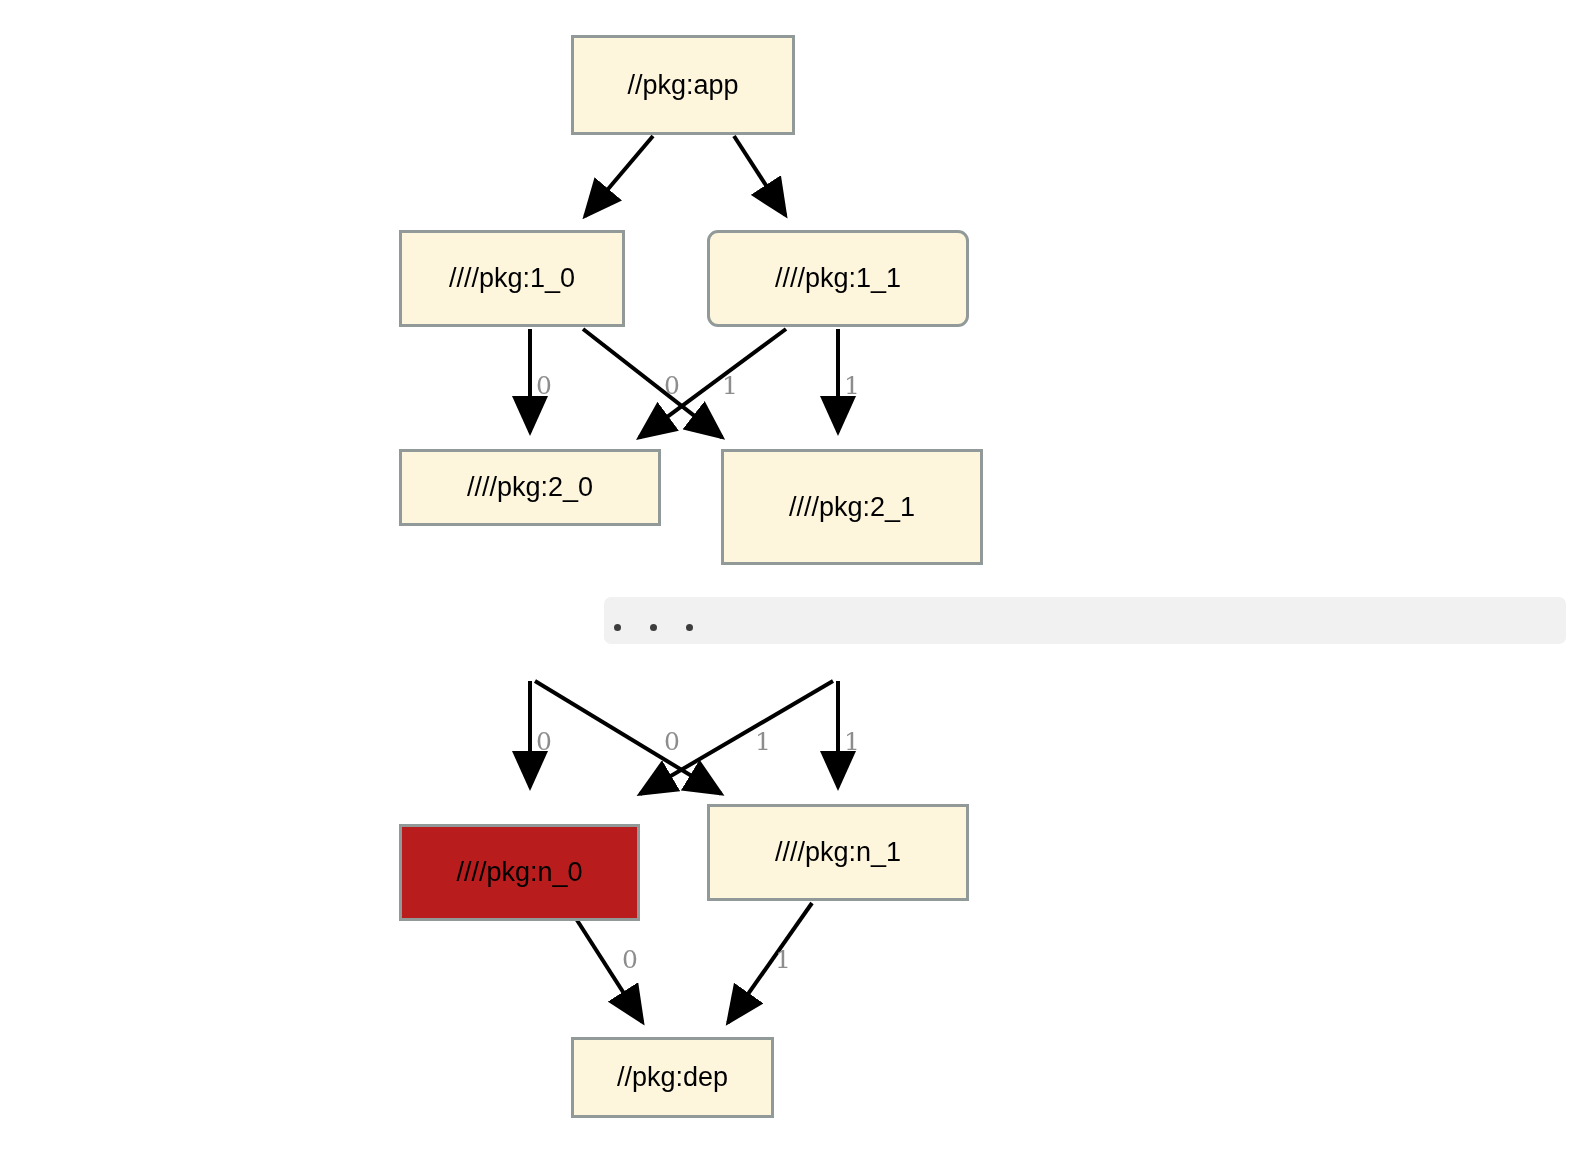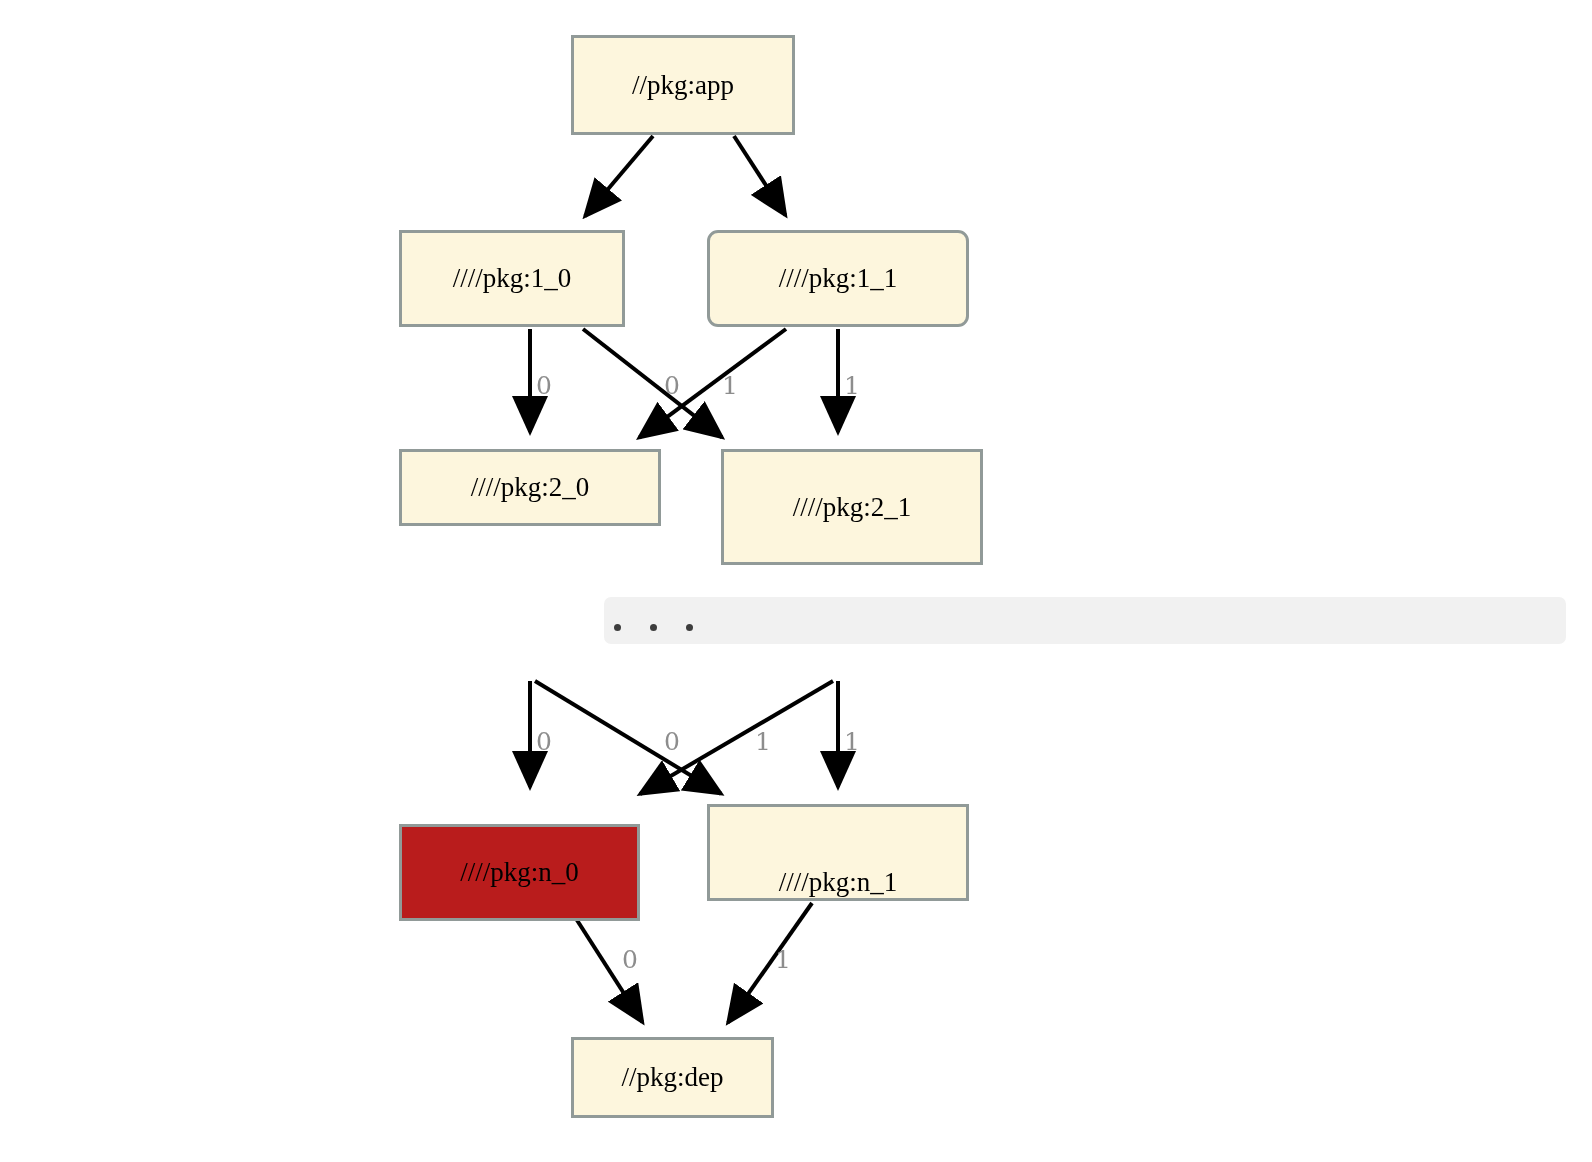--- a/index.html
+++ b/index.html
@@ -26,21 +26,21 @@
     height: 1162px;
   }
   .node-box {
     position: absolute;
     box-sizing: border-box;
     background: #fdf6dd;
     border: 3px solid #919a98;
     display: flex;
     align-items: center;
     justify-content: center;
-    font-family: Liberation Serif, serif;
+    font-family: Liberation Sans, sans-serif;
     font-size: 27px;
     color: #000000;
     letter-spacing: 0px;
     white-space: nowrap;
   }
   .ellipsis-band {
     position: absolute;
     box-sizing: border-box;
     background: #f1f1f1;
     border-radius: 7px;
@@ -104,21 +104,21 @@
       </div>
       <div class="node-box" style="left: 399px; top: 449px; width: 262px; height: 77px; background: rgb(253, 246, 221); border-color: rgb(145, 154, 152);">
         <span>////pkg:2_0</span>
       </div>
       <div class="node-box" style="left: 707px; top: 449px; width: 262px; height: 116px; background: rgb(253, 246, 221); border-color: rgb(145, 154, 152); margin-left: 14px;">
         <span>////pkg:2_1</span>
       </div>
       <div class="node-box" style="left: 399px; top: 824px; width: 241px; height: 97px; background: #b91c1c; border-color: rgb(145, 154, 152);">
         <span>////pkg:n_0</span>
       </div>
-      <div class="node-box" style="left: 707px; top: 804px; width: 262px; height: 97px; background: rgb(253, 246, 221); border-color: rgb(145, 154, 152); align-items: flex-end;">
+      <div class="node-box" style="left: 707px; top: 804px; width: 262px; height: 97px; background: rgb(253, 246, 221); border-color: rgb(145, 154, 152);">
         <span>////pkg:n_1</span>
       </div>
       <div class="node-box" style="left: 571px; top: 1037px; width: 203px; height: 81px; background: rgb(253, 246, 221); border-color: rgb(145, 154, 152);">
         <span>//pkg:dep</span>
       </div>
     </div>
 
   <div id="labels-layer">
       <div class="edge-label" style="left: 536px; top: 373px; color: rgb(141, 141, 141);">0</div>
       <div class="edge-label" style="left: 664px; top: 373px; color: rgb(141, 141, 141);">0</div>

